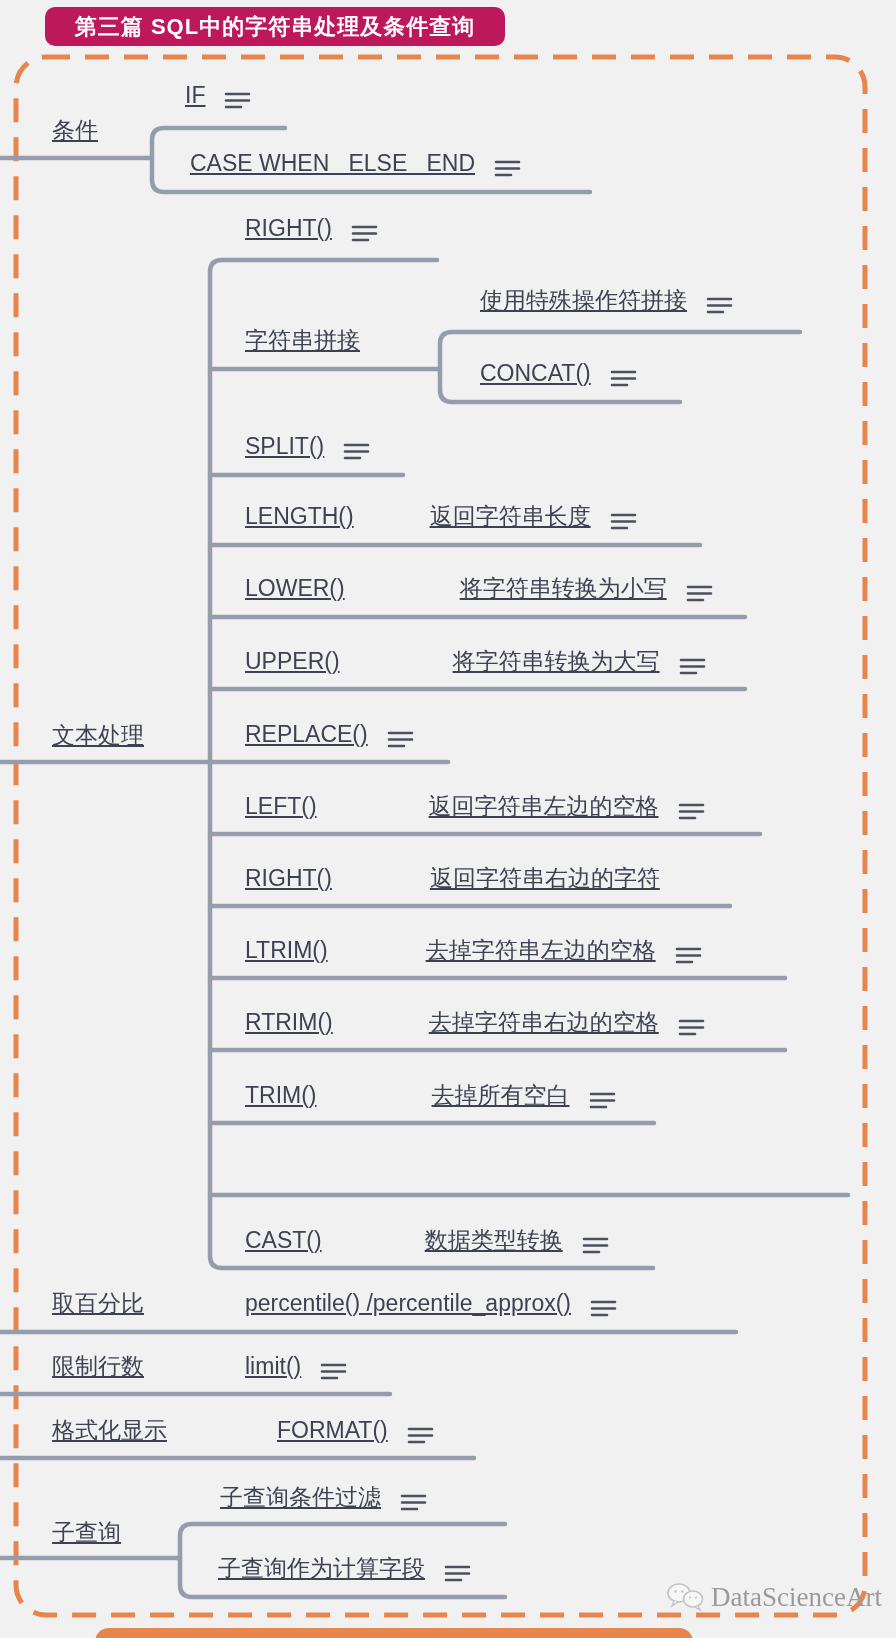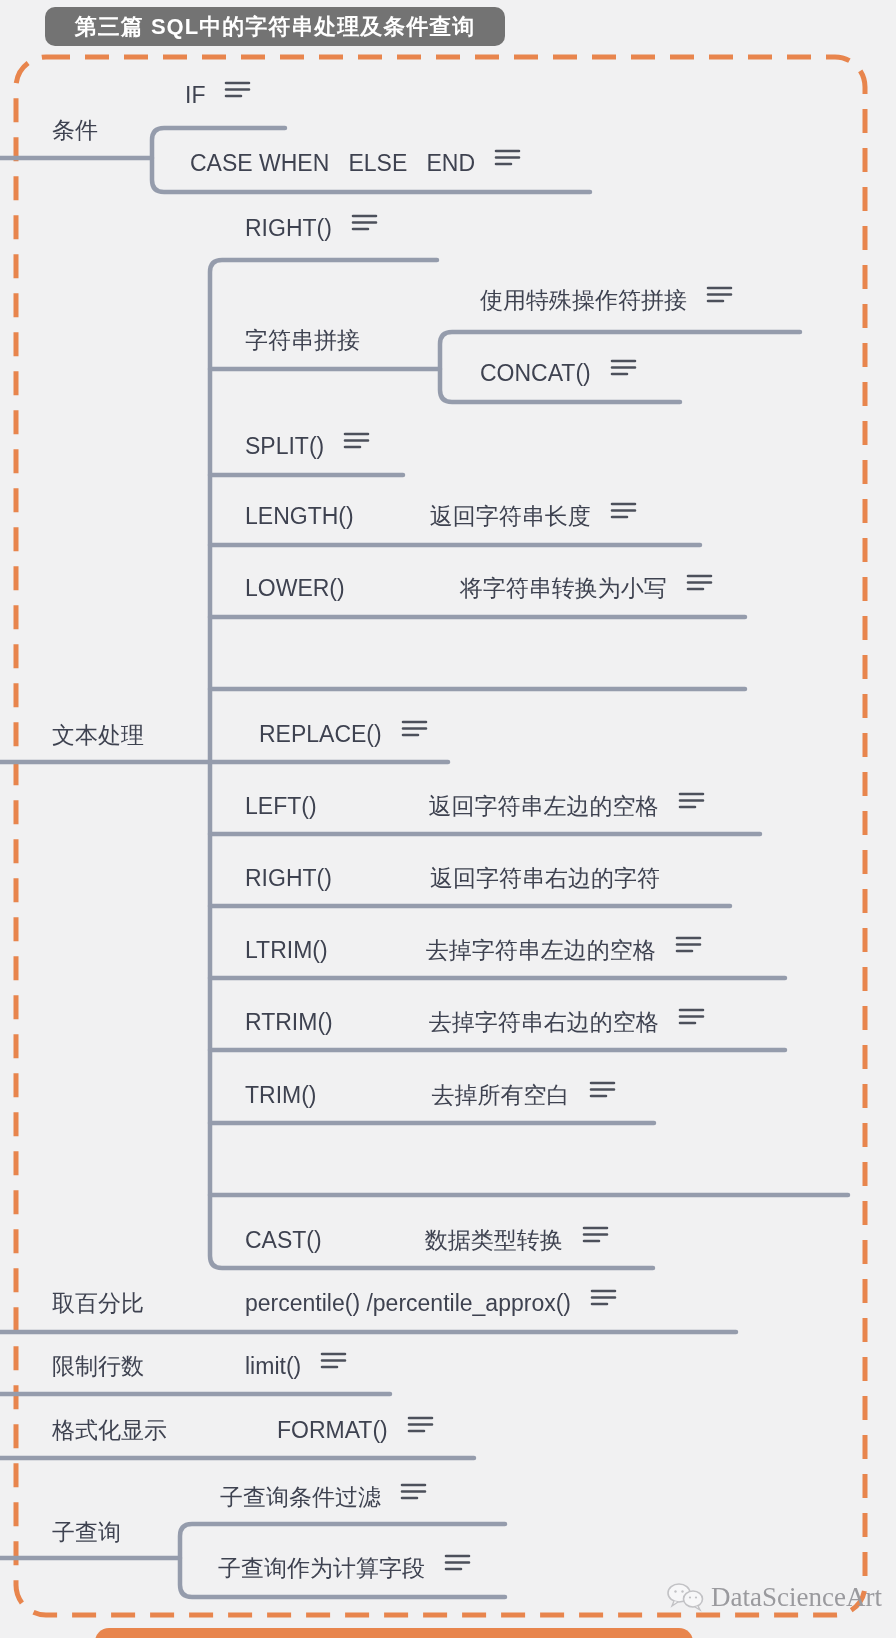--- a/index.html
+++ b/index.html
@@ -6,32 +6,32 @@
   body{
     width:896px;height:1638px;
     background:#F1F1F2;
     font-family:"Liberation Sans", sans-serif;
     position:relative;overflow:hidden;
   }
   .canvas{position:absolute;left:0;top:0;width:896px;height:1638px;}
   svg.layer{position:absolute;left:0;top:0;}
   .banner{
     position:absolute;left:45px;top:7px;width:460px;height:39px;
-    background:#737373;border-radius:10px;
+    background:#be185d;border-radius:10px;
     display:flex;align-items:center;justify-content:center;
     color:#FFFFFF;font-weight:bold;font-size:22px;letter-spacing:1px;
     white-space:pre;
   }
   .next-banner{
     position:absolute;left:95px;top:1628px;width:598px;height:20px;
     background:#E8854D;border-radius:14px 14px 0 0;
   }
   .node{
-    position:absolute;height:30px;display:flex;align-items:flex-start;
-    color:#3E4250;font-size:23px;white-space:pre;line-height:30px;
+    position:absolute;height:30px;display:flex;align-items:flex-end;
+    color:#3E4250;font-size:23px;white-space:pre;line-height:30px;text-decoration:underline;
   }
   .node .t{white-space:pre;}
   .node .lbl{white-space:pre;}
   .notes{display:inline-flex;align-items:center;margin-left:19px;}
   .watermark{
     position:absolute;left:666px;top:1582px;height:30px;
     display:flex;align-items:center;gap:5px;
     color:#9A9A9E;font-size:27px;font-family:"Liberation Serif", serif;
   }
 </style>
@@ -169,22 +169,31 @@
   <div class="node" style="left:245px;top:573px">
     <span class="t">LOWER()</span>
     <span class="lbl" style="margin-left:115px">将字符串转换为小写</span>
     <span class="notes">
       <svg width="27" height="19">
           <path d="M2,3 H25 M2,9.5 H25 M2,16 H17" stroke="#4C505B" stroke-width="2.6" stroke-linecap="round" fill="none"></path>
         </svg>
     </span>
   </div>
 
-
-  <div class="node" style="left:259px;top:719px">
+  <div class="node" style="left:245px;top:646px">
+    <span class="t">UPPER()</span>
+    <span class="lbl" style="margin-left:113px">将字符串转换为大写</span>
+    <span class="notes">
+      <svg width="27" height="19">
+          <path d="M2,3 H25 M2,9.5 H25 M2,16 H17" stroke="#4C505B" stroke-width="2.6" stroke-linecap="round" fill="none"></path>
+        </svg>
+    </span>
+  </div>
+
+  <div class="node" style="left:245px;top:719px">
     <span class="t">REPLACE()</span>
     <span class="notes">
       <svg width="27" height="19">
           <path d="M2,3 H25 M2,9.5 H25 M2,16 H17" stroke="#4C505B" stroke-width="2.6" stroke-linecap="round" fill="none"></path>
         </svg>
     </span>
   </div>
 
   <div class="node" style="left:245px;top:791px">
     <span class="t">LEFT()</span>

